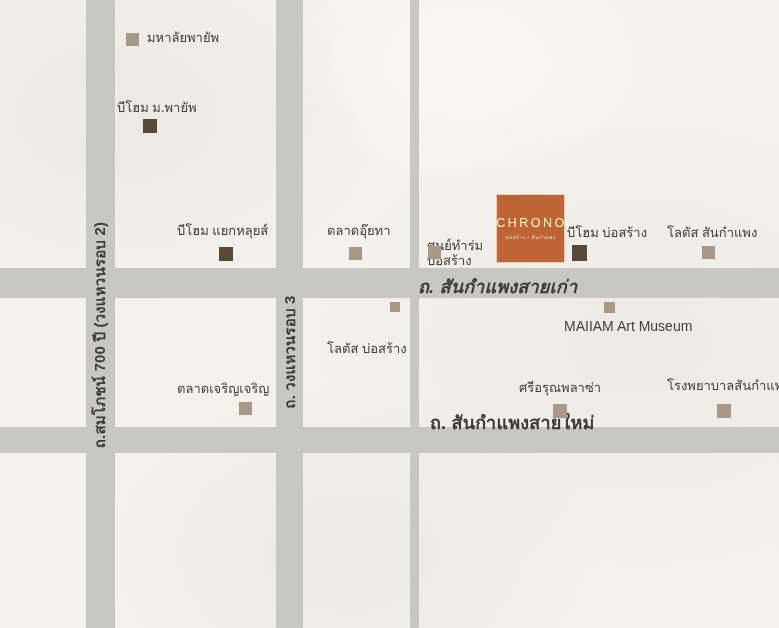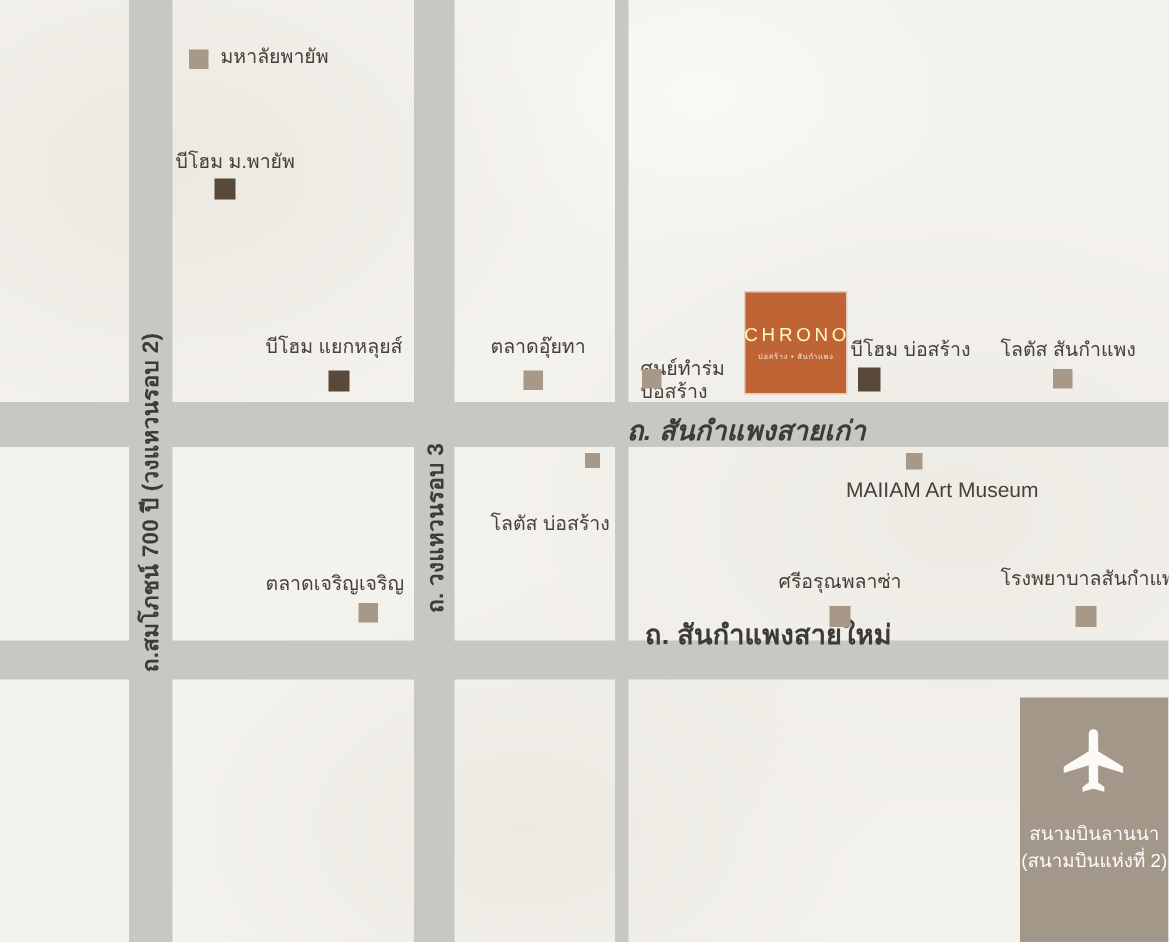--- a/index.html
+++ b/index.html
@@ -128,23 +128,14 @@
   <div>
     <span class="lm-label" style="left:519px;top:381px;">ศรีอรุณพลาซ่า</span>
     <span class="marker tan" style="left:553px;top:404px;width:14px;height:14px;"></span>
   </div>
 
   <div>
     <span class="lm-label" style="left:667px;top:379px;">โรงพยาบาลสันกำแพง</span>
     <span class="marker tan" style="left:717px;top:404px;width:14px;height:14px;"></span>
   </div>
 
-  <div id="airport">
-    <svg class="plane" viewBox="0 0 24 24">
-      <path fill="#fbfaf7" d="M21 16v-2l-8-5V3.5C13 2.67 12.33 2 11.5 2S10 2.67 10 3.5V9l-8 5v2l8-2.5V19l-2 1.5V22l3.5-1 3.5 1v-1.5L13 19v-5.5l8 2.5z"></path>
-    </svg>
-    <div class="aptext">
-      <div>สนามบินลานนา</div>
-      <div>(สนามบินแห่งที่ 2)</div>
-    </div>
-  </div>
 
 </div>
 
 </body></html>

